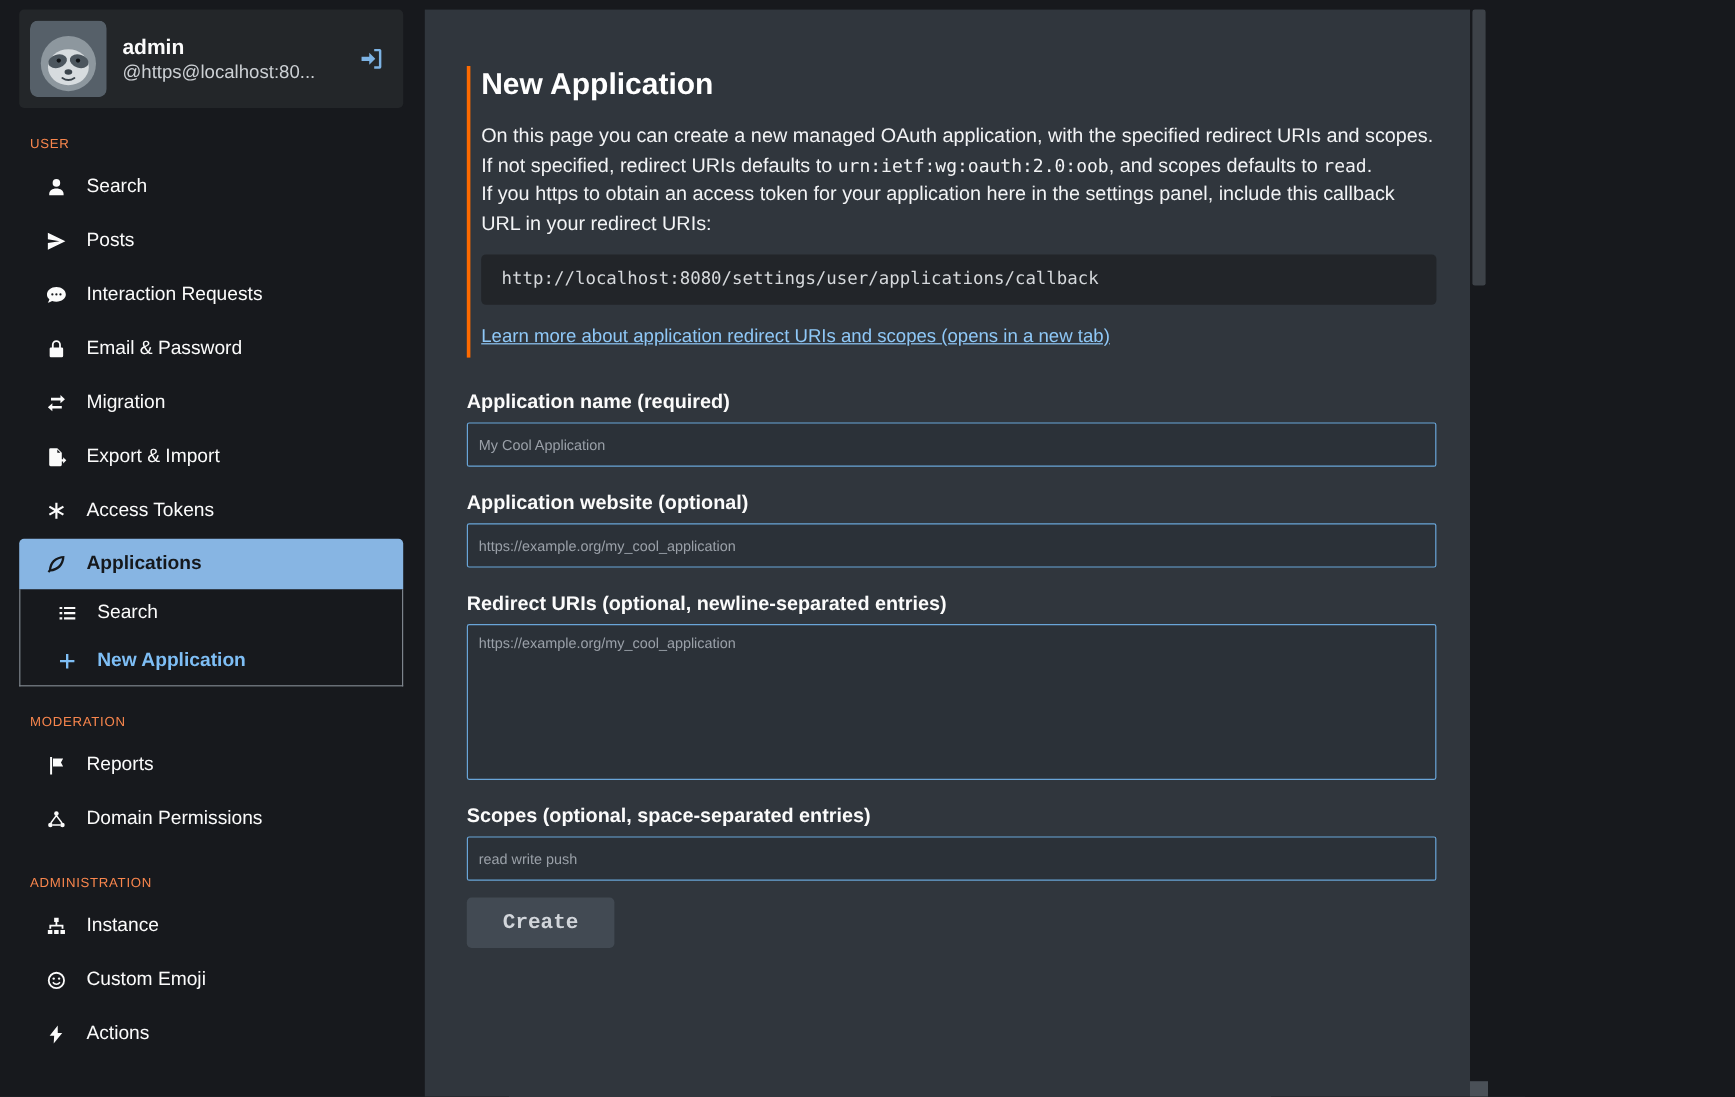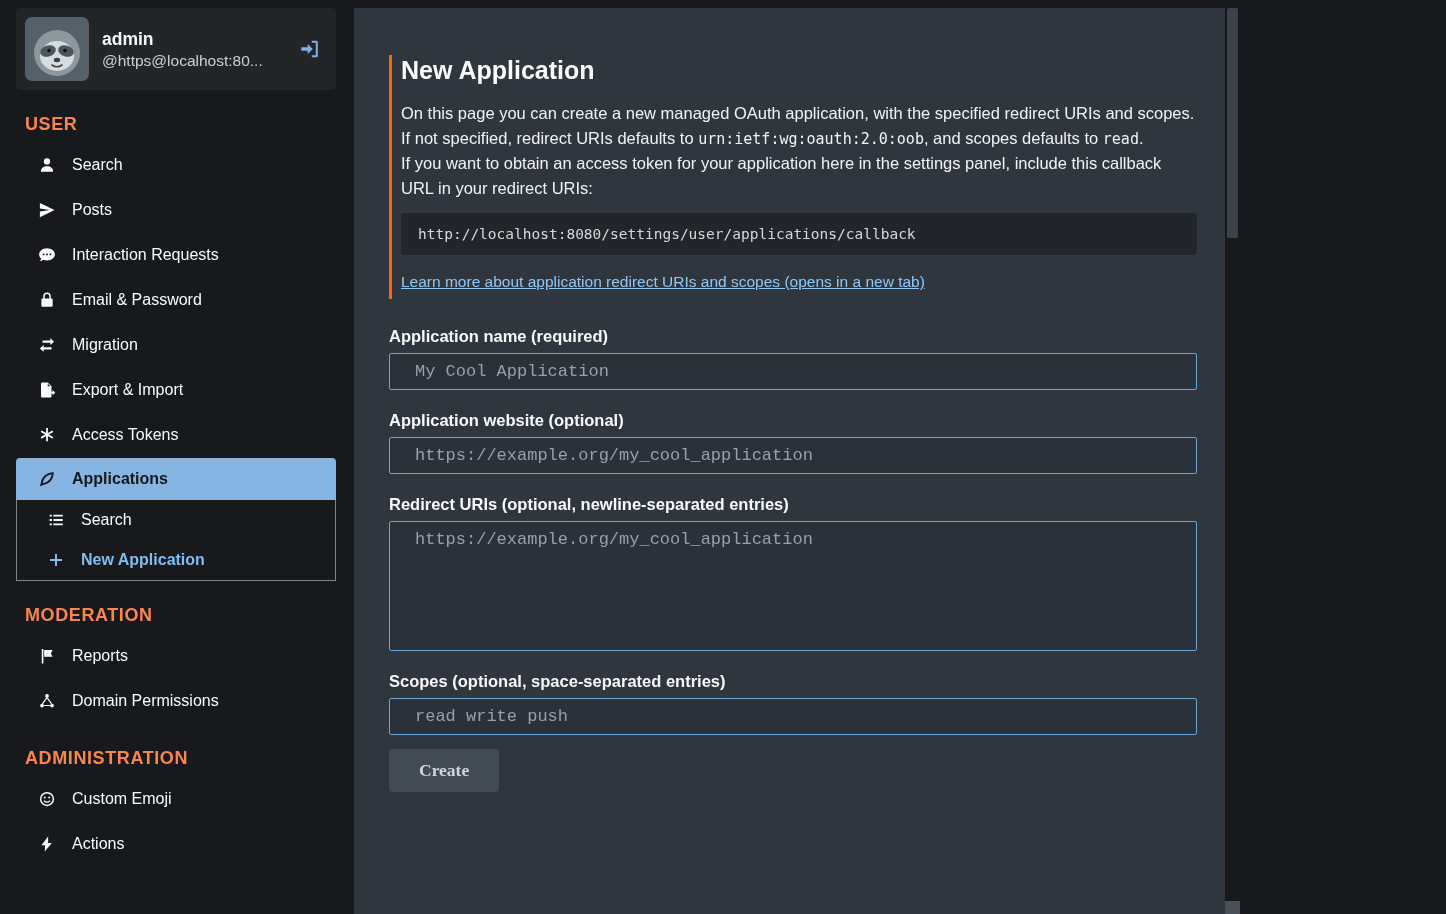--- a/index.html
+++ b/index.html
@@ -33,21 +33,21 @@
   }
   .avatar{width:64px;height:64px;border-radius:6px;overflow:hidden;flex:0 0 64px;}
   .avatar svg{display:block;width:64px;height:64px;}
   .user-info{min-width:0;flex:1;}
   .user-name{font-weight:bold;font-size:17.5px;line-height:22px;}
   .user-handle{font-size:15.5px;color:#ccd0d4;line-height:21px;white-space:nowrap;overflow:hidden;}
   .logout{color:#7db3e4;margin-right:6px;flex:0 0 auto;cursor:pointer;}
   .logout svg{width:22px;height:22px;display:block;}
 
   .nav-section-label{
-    color:var(--c-orange);font-weight:bold;font-size:18px;
+    color:var(--c-orange);font-weight:normal;font-size:11px;
     letter-spacing:.6px;margin:24px 0 8px 9px;
   }
   .nav-item{
     display:flex;align-items:center;
     padding:10px 8px 11px 18px;
     font-size:16px;line-height:24px;color:var(--c-text);cursor:pointer;
   }
   .nicon{width:26px;flex:0 0 26px;display:flex;justify-content:center;}
   .nicon svg{width:18px;height:18px;display:block;}
   .nlabel{margin-left:12px;white-space:nowrap;}
@@ -71,29 +71,29 @@
     padding:13px 17px;font-family:"DejaVu Sans Mono","Liberation Mono",monospace;
     font-size:14.5px;color:#d6d9dc;
   }
   .learn-link{color:var(--c-link);font-size:15.5px;cursor:pointer;}
 
   .form-label{display:block;font-weight:bold;font-size:16.5px;margin:21px 0 7px;}
   .form-label.first{margin-top:28px;}
   input.text,textarea.text{
     display:block;width:100%;
     background:var(--c-inputbg);border:1px solid var(--c-border);border-radius:2px;
-    color:#eceff2;font-size:17px;font-family:Liberation Mono, monospace;
-    padding:7px 25px;outline:none;
+    color:#eceff2;font-size:12px;font-family:Liberation Sans, sans-serif;
+    padding:7px 9px;outline:none;
   }
   input.text{height:37px;}
   textarea.text{height:130px;resize:none;padding-top:8px;}
   ::placeholder{color:#9aa0a8;opacity:1;}
   .create-btn{
     margin-top:14px;background:#424a53;color:#d2d6db;border:none;border-radius:4px;
-    font-family:Liberation Serif, serif;font-weight:bold;font-size:17.5px;
+    font-family:Liberation Mono, monospace;font-weight:bold;font-size:17.5px;
     padding:11px 30px;cursor:pointer;
   }
 
   
   .vscroll{flex:0 0 15px;width:15px;background:var(--c-pagebg);position:relative;}
   .vthumb{position:absolute;top:8px;left:2px;width:11px;height:230px;background:#3d4248;border-radius:2px;}
   .vcorner{position:absolute;bottom:0;left:0;width:15px;height:13px;background:#4a5057;}
 </style>
 </head>
 <body>
@@ -234,20 +234,29 @@
               <circle cx="5.3" cy="18" r="2.5"></circle>
               <circle cx="18.7" cy="18" r="2.5"></circle>
             </svg>
           </span>
           <span class="nlabel">Domain Permissions</span>
         </div>
         <div class="nav-section-label">ADMINISTRATION</div>
         <div class="nav-item">
           <span class="nicon">
             <svg viewBox="0 0 24 24" fill="currentColor">
+              <path d="M9.5 2.5h5V7h-5zM2.5 16h5v4.5h-5zM9.5 16h5v4.5h-5zM16.5 16h5v4.5h-5z"></path>
+              <path d="M11 7h2v3.2h6.8v4.5h-2v-2.5H6.2v2.5h-2v-4.5H11z"></path>
+            </svg>
+          </span>
+          <span class="nlabel">Instance</span>
+        </div>
+        <div class="nav-item">
+          <span class="nicon">
+            <svg viewBox="0 0 24 24" fill="currentColor">
               <path d="M12 2.5A9.5 9.5 0 1021.5 12 9.5 9.5 0 0012 2.5zm0 17A7.5 7.5 0 1119.5 12 7.5 7.5 0 0112 19.5z"></path>
               <circle cx="9" cy="10" r="1.3"></circle>
               <circle cx="15" cy="10" r="1.3"></circle>
               <path d="M12 17a5.5 5.5 0 01-4.6-2.5l1.3-.9a4 4 0 006.6 0l1.3.9A5.5 5.5 0 0112 17z"></path>
             </svg>
           </span>
           <span class="nlabel">Custom Emoji</span>
         </div>
         <div class="nav-item">
           <span class="nicon">
@@ -260,21 +269,21 @@
       </nav>
   </aside>
 
   <main class="main">
     <div class="content">
 
       <section class="header-block intro">
         <h1>New Application</h1>
         <p>On this page you can create a new managed OAuth application, with the specified redirect URIs and scopes.</p>
         <p><span>If not specified, redirect URIs defaults to </span><code class="inline">urn:ietf:wg:oauth:2.0:oob</code><span>, and scopes defaults to </span><code class="inline">read</code><span>.</span></p>
-        <p>If you want to obtain an access token for your application here in the settings panel, include this callback URL in your redirect URIs:</p>
+        <p>If you https to obtain an access token for your application here in the settings panel, include this callback URL in your redirect URIs:</p>
         <div class="codeblock">http://localhost:8080/settings/user/applications/callback</div>
         <a class="learn-link" href="#">Learn more about application redirect URIs and scopes (opens in a new tab)</a>
       </section>
 
       <form>
         <label class="form-label first">Application name (required)</label>
         <input class="text" type="text" placeholder="My Cool Application" style="">
 
         <label class="form-label">Application website (optional)</label>
         <input class="text" type="text" placeholder="https://example.org/my_cool_application" style="">

